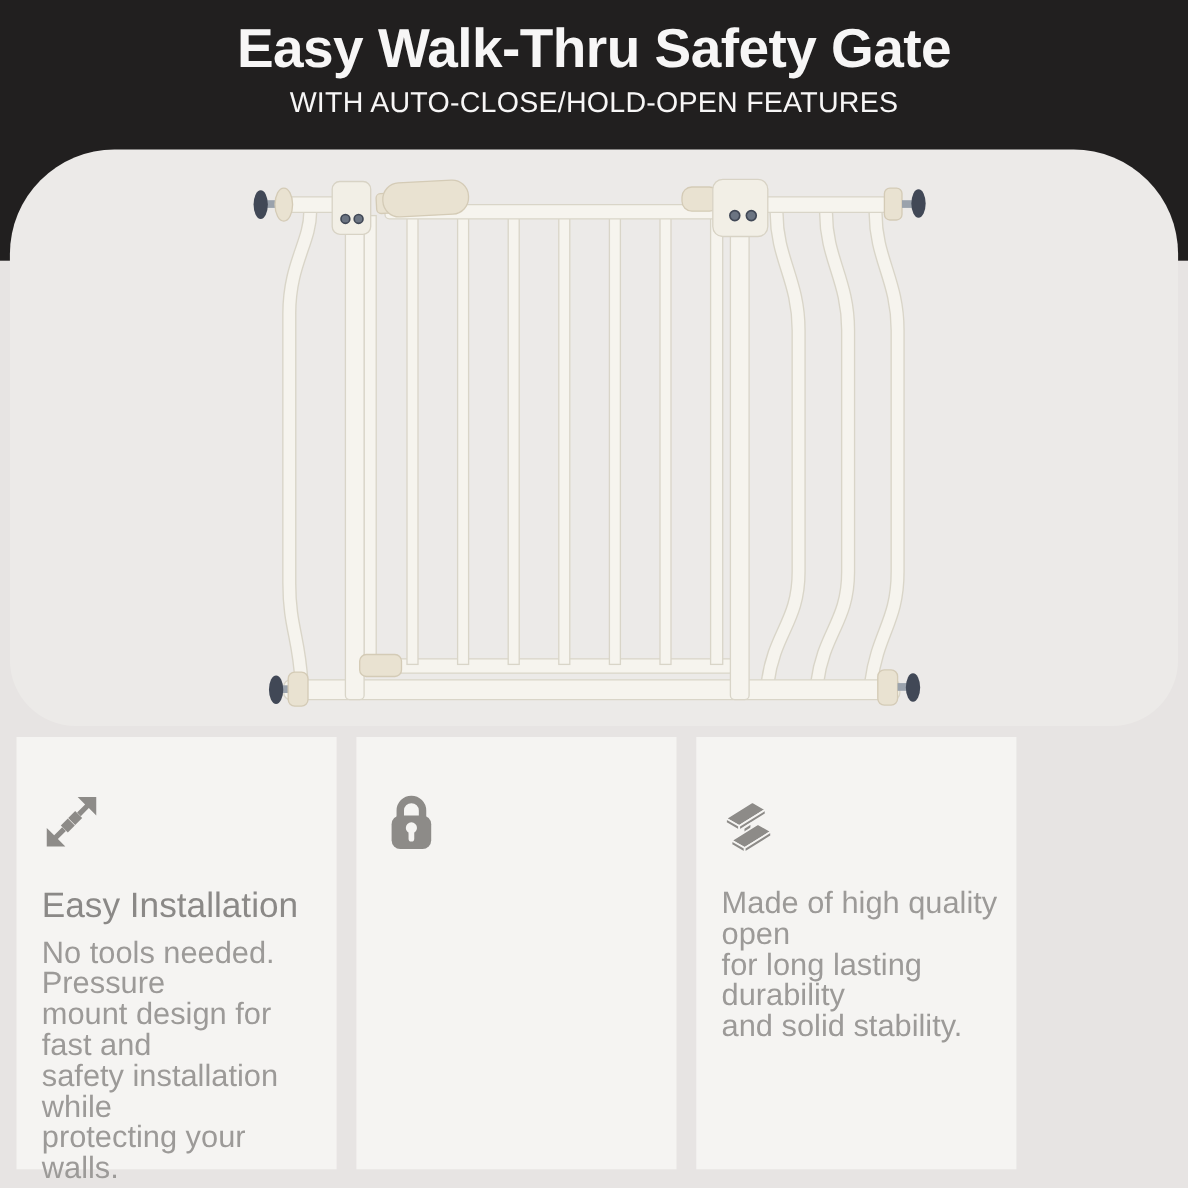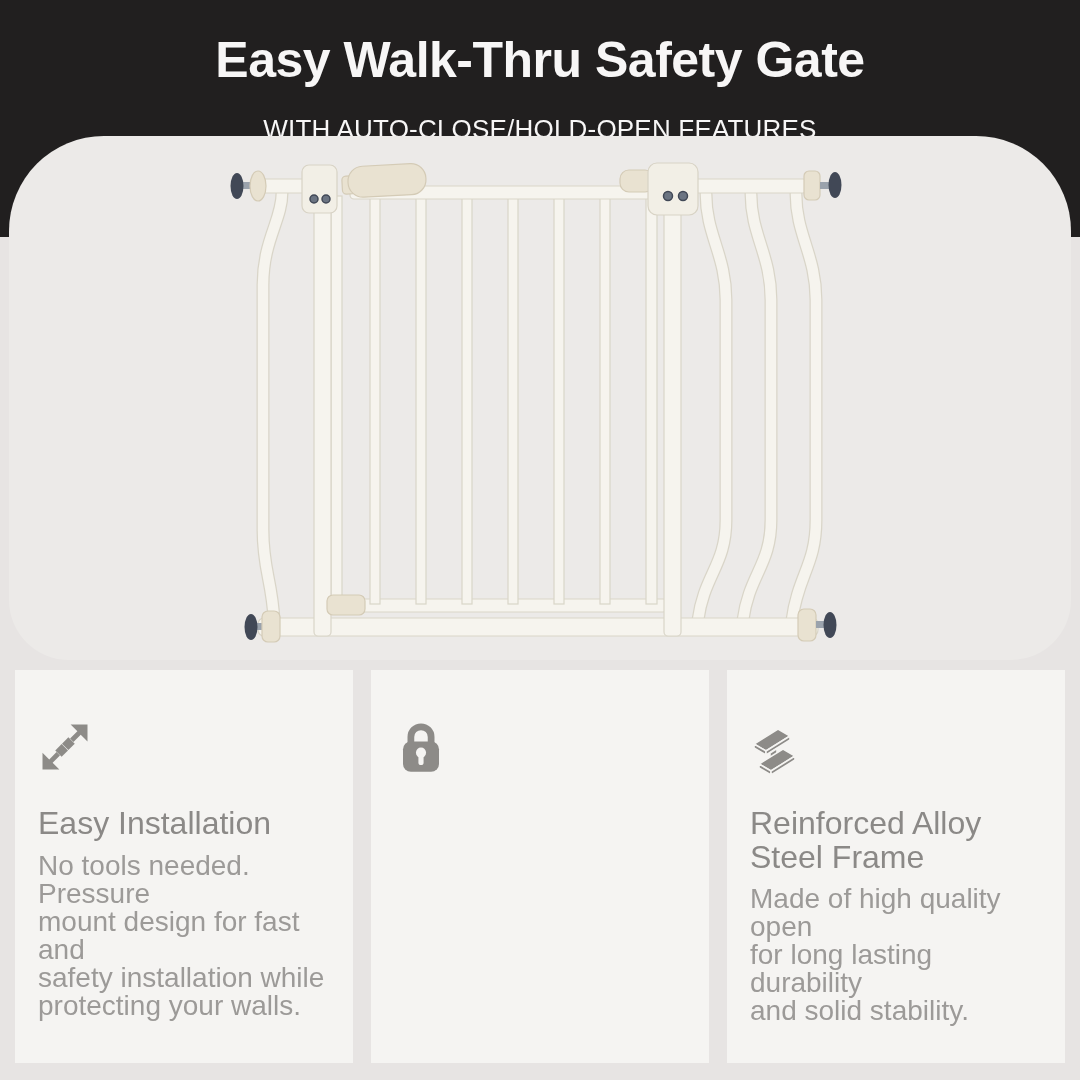--- a/index.html
+++ b/index.html
@@ -6,29 +6,29 @@
     --header_bg:#211f1f; --page_bg:#e7e4e3; --panel_bg:#eceae8; --card_bg:#f5f4f2;
     --icon_gray:#8d8b88; --title_gray:#8b8987; --body_gray:#9c9a98; --header_text:#f7f6f6;
     --gate_white:#f6f4ee; --gate_edge:#d9d5c8; --gate_cream:#e9e2d1; --gate_cream_edge:#d4cbb6;
     --gate_block:#f2efe6; --gate_block_edge:#d8d3c5; --screw_dark:#414856; --screw_mid:#6b7482; --screw_shaft:#9aa2ac;
   }
   *{margin:0;padding:0;box-sizing:border-box;}
   html,body{width:1080px;height:1080px;}
   body{font-family:"Liberation Sans",sans-serif;background:var(--page_bg);position:relative;overflow:hidden;}
 
   .hero-header{position:absolute;left:0;top:0;width:1080px;height:237px;background:var(--header_bg);
-    display:flex;flex-direction:column;align-items:center;padding-top:32px;z-index:0;}
+    display:flex;flex-direction:column;align-items:center;padding-top:16px;z-index:0;}
   .hero-title{color:var(--header_text);font-size:50px;font-weight:700;letter-spacing:-.5px;line-height:1.15;white-space:nowrap;}
-  .hero-subtitle{color:var(--header_text);font-size:26px;font-weight:400;letter-spacing:.2px;margin-top:24px;white-space:nowrap;}
+  .hero-subtitle{color:var(--header_text);font-size:26px;font-weight:400;letter-spacing:.2px;margin-top:4px;white-space:nowrap;}
 
   .product-panel{position:absolute;left:9px;top:136px;width:1062px;height:524px;background:var(--panel_bg);
     border-radius:95px 95px 60px 60px;z-index:1;}
   .gate-svg{position:absolute;left:0;top:0;z-index:2;pointer-events:none;}
 
-  .features{position:absolute;left:15px;top:670px;width:1050px;height:393px;display:flex;gap:18px;z-index:3;}
+  .features{position:absolute;left:15px;top:670px;width:909px;height:393px;display:flex;gap:18px;z-index:3;}
   .card{width:338px;height:393px;background:var(--card_bg);padding:50px 14px 20px 23px;}
   .card .icon-box{width:54px;height:54px;margin-bottom:33px;}
   .card h2{color:var(--title_gray);font-size:32px;font-weight:400;line-height:1.05;letter-spacing:0;
     white-space:pre-line;margin-bottom:11px;}
   .card p{color:var(--body_gray);font-size:28px;font-weight:400;line-height:28px;white-space:pre-line;}
 
   .bar-sh{fill:none;stroke:var(--gate_edge);stroke-width:13;stroke-linecap:round;}
   .bar{fill:none;stroke:var(--gate_white);stroke-width:10.5;stroke-linecap:round;}
   .rail{fill:var(--gate_white);stroke:var(--gate_edge);stroke-width:1.2;}
   .cream{fill:var(--gate_cream);stroke:var(--gate_cream_edge);stroke-width:1.2;}
@@ -161,20 +161,18 @@
           <polygon points="4,24 28,9 40,16 16,31"></polygon>
           <polygon points="4,24 16,31 16,35 4,28"></polygon>
           <polygon points="16,31 40,16 40,20 16,35"></polygon>
           <polygon points="20,33 27,28.5 27,38 20,42.5"></polygon>
           <polygon points="9,44 33,29 45,36 21,51"></polygon>
           <polygon points="9,44 21,51 21,55 9,48"></polygon>
           <polygon points="21,51 45,36 45,40 21,55"></polygon>
         </g>
       </svg>
     </div>
-    <h2>Reinforced Alloy
-Steel Frame</h2>
     <p>Made of high quality open
 for long lasting durability
 and solid stability.</p>
   </article>
 
 </section>
 
 </body></html>

